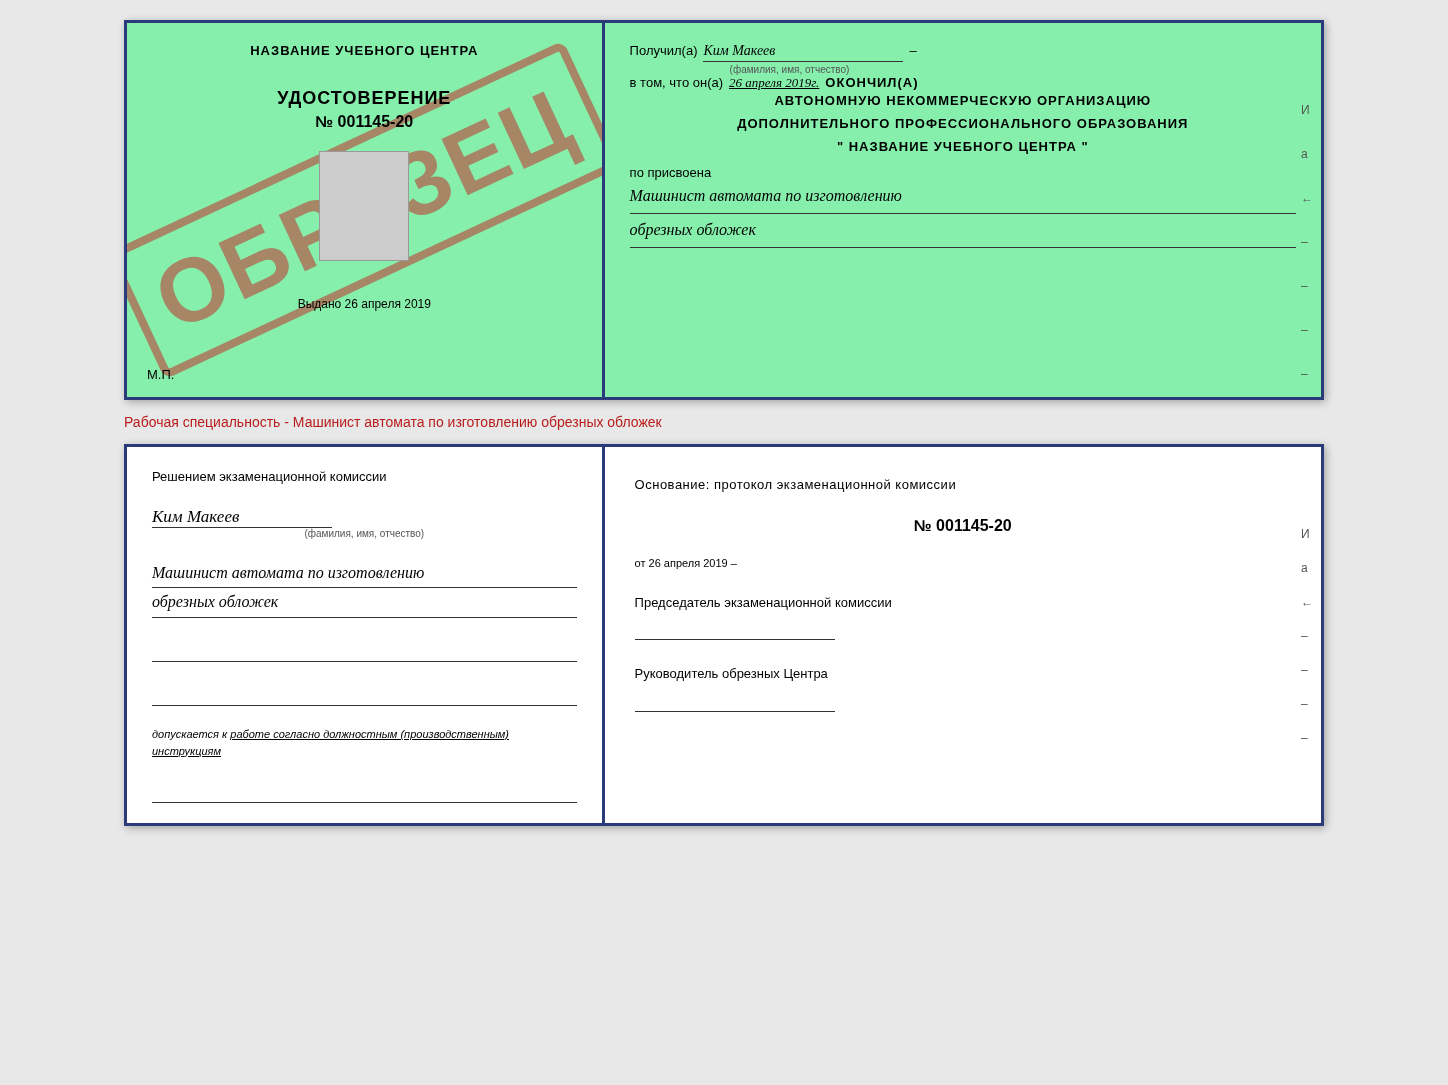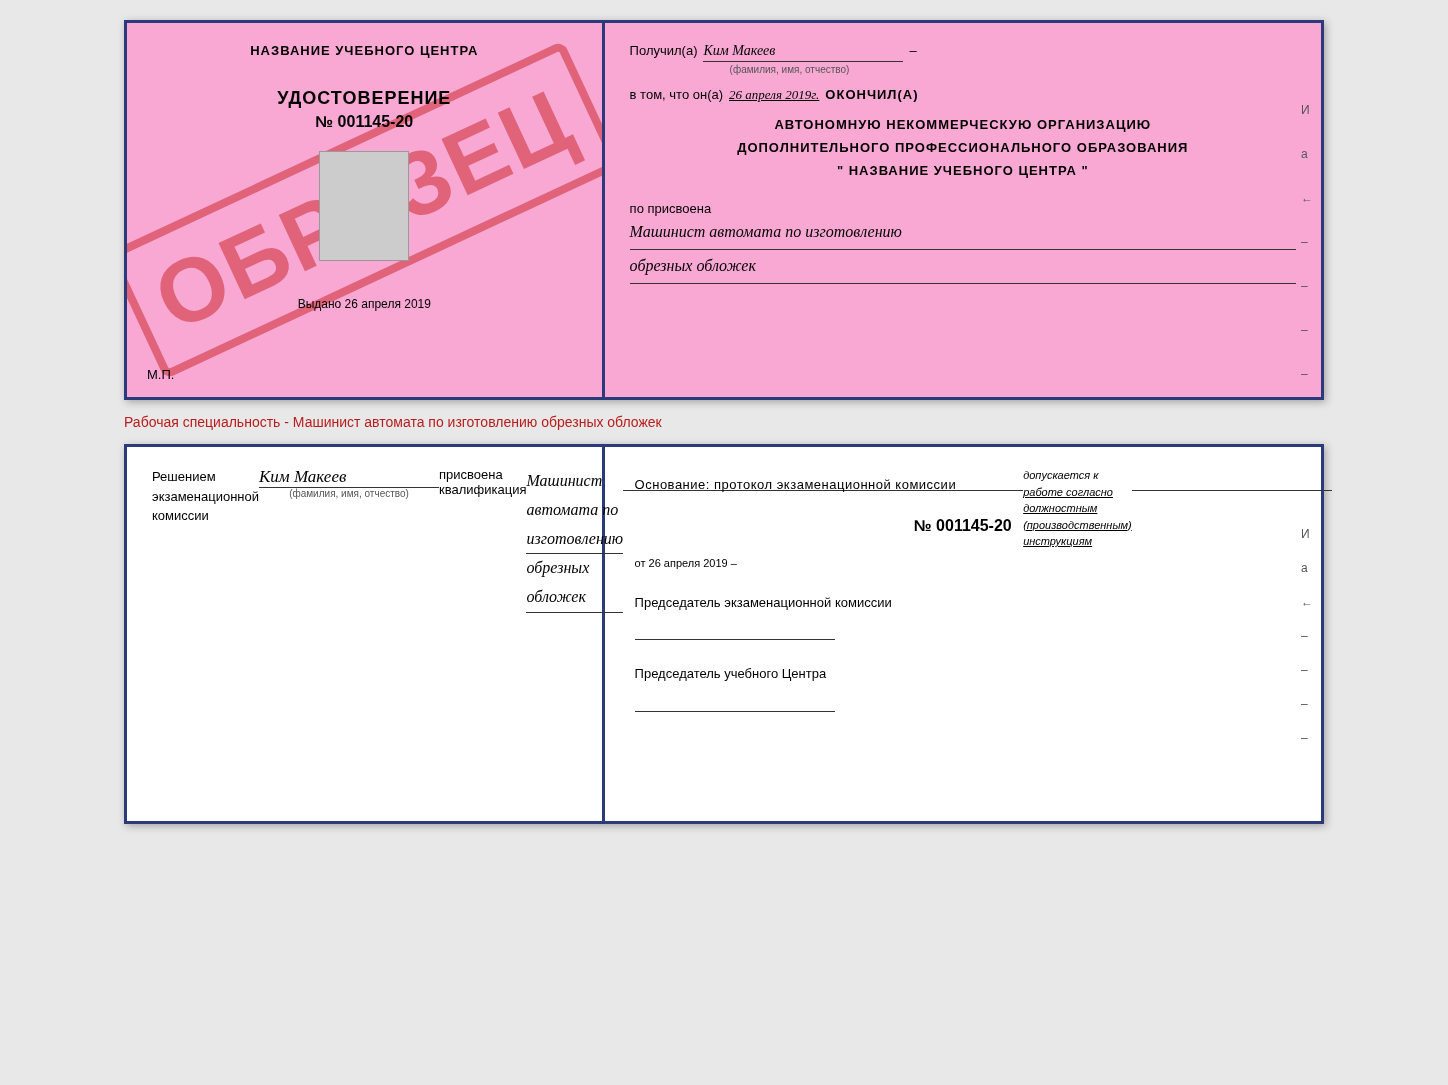--- a/index.html
+++ b/index.html
@@ -19,21 +19,21 @@
       display: flex;
       flex-direction: column;
       gap: 10px;
       width: 1200px;
     }
 
     
     .certificate-top {
       display: flex;
       width: 100%;
-      background: #f9a8d4;
+      background: #86efac;
       border: 3px solid #2a3a7a;
       position: relative;
       min-height: 380px;
       box-shadow: 2px 2px 8px rgba(0,0,0,0.3);
     }
 
     
     .cert-left {
       width: 40%;
       border-right: 3px solid #2a3a7a;
@@ -111,21 +111,20 @@
       left: 20px;
       font-size: 13px;
     }
 
     
     .cert-right {
       width: 60%;
       padding: 20px 25px;
       display: flex;
       flex-direction: column;
-      gap: 12px;
       position: relative;
     }
 
     .field-row {
       display: flex;
       flex-direction: column;
       gap: 2px;
     }
 
     .field-value {
@@ -195,22 +194,22 @@
       position: relative;
       min-height: 380px;
       box-shadow: 2px 2px 8px rgba(0,0,0,0.3);
     }
 
     .cert-bottom-left {
       width: 40%;
       border-right: 3px solid #2a3a7a;
       padding: 20px 25px;
       display: flex;
-      flex-direction: row;
-      gap: 0;
+      flex-direction: column;
+      gap: 20px;
     }
 
     .cert-bottom-right {
       width: 60%;
       padding: 28px 30px;
       display: flex;
       flex-direction: column;
       gap: 14px;
       position: relative;
     }
@@ -401,21 +400,20 @@
 
       <div class="section-title">
         <span>Решением экзаменационной комиссии</span>
       </div>
 
       <div>
         <div class="person-name-large">Ким Макеев</div>
         <div class="small-sublabel">(фамилия, имя, отчество)</div>
       </div>
 
-      <div class="qualification-label">присвоена квалификация</div>
 
       <div>
         <div class="qualification-value">Машинист автомата по изготовлению</div>
         <div class="qualification-value">обрезных обложек</div>
       </div>
 
       <span class="blank-line"></span>
       <span class="blank-line"></span>
 
       <div class="allowed-text">
@@ -437,21 +435,21 @@
         <span>26 апреля 2019</span>
         <span> –</span>
       </div>
 
       <div class="signature-block">
         <span class="sig-label">Председатель экзаменационной комиссии</span>
         <span class="blank-line sig-line"></span>
       </div>
 
       <div class="signature-block">
-        <span class="sig-label">Председатель учебного Центра</span>
+        <span class="sig-label">Руководитель обрезных Центра</span>
         <span class="blank-line sig-line"></span>
       </div>
 
       <div class="right-side-marks2">
         <span>И</span>
         <span>а</span>
         <span>←</span>
         <span>–</span>
         <span>–</span>
         <span>–</span>

